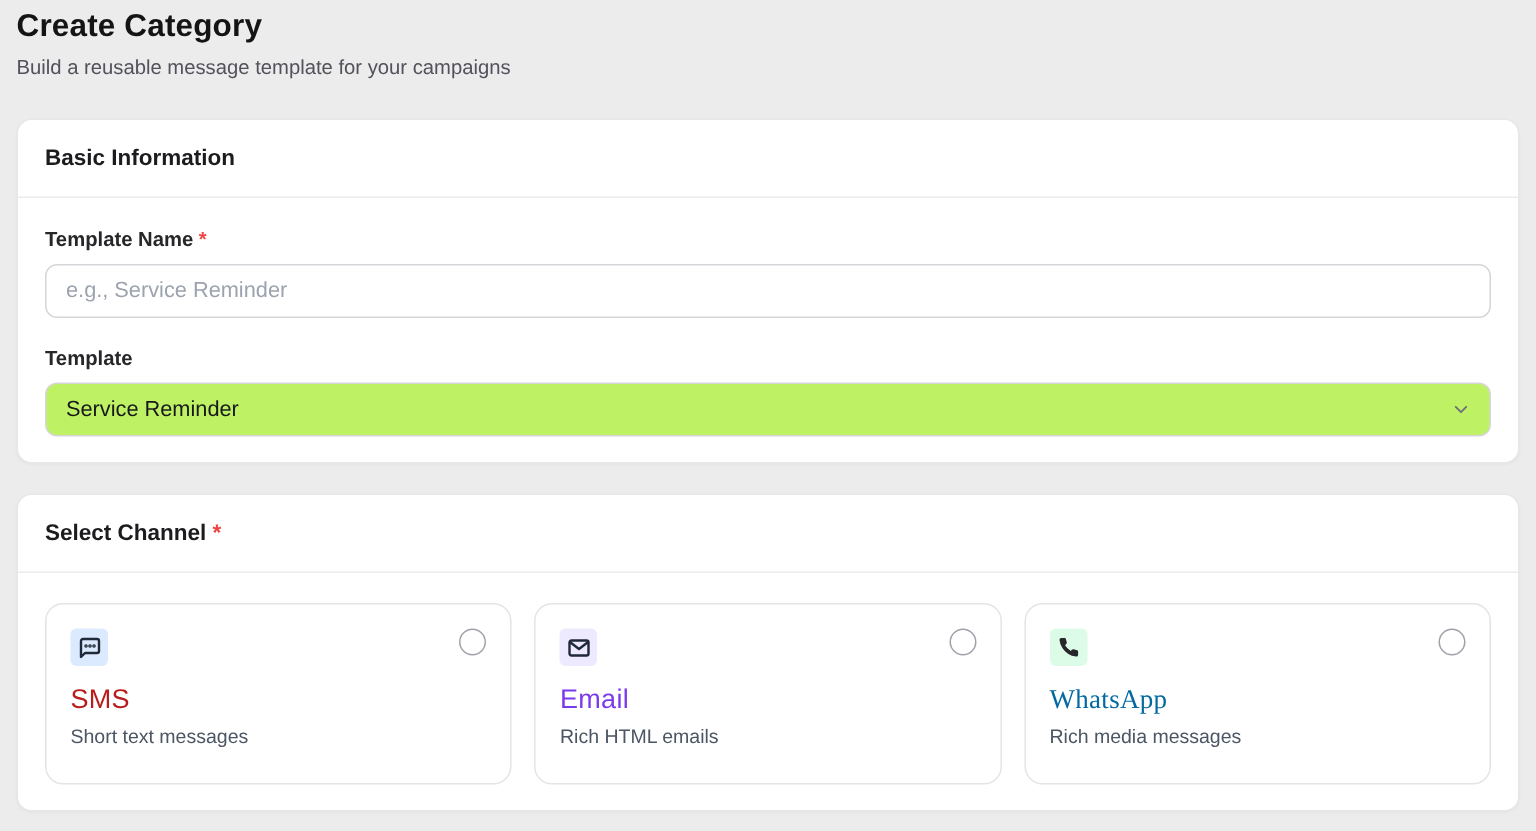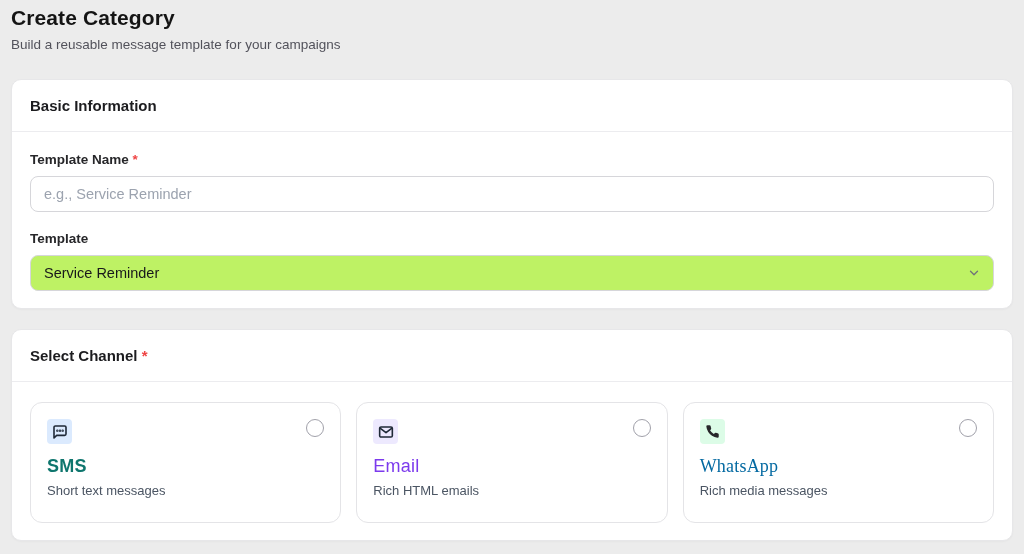--- a/index.html
+++ b/index.html
@@ -181,21 +181,21 @@
           <span class="icon-badge" style="background: rgb(219, 234, 254);">
             <svg width="16" height="16" viewBox="0 0 24 24" fill="none" stroke="#1f2937" stroke-width="2.4" stroke-linecap="round" stroke-linejoin="round">
               <path d="M21 15a2 2 0 0 1-2 2H7l-4 4V5a2 2 0 0 1 2-2h14a2 2 0 0 1 2 2z"></path>
               <circle cx="8" cy="10" r="0.6" fill="#1f2937"></circle>
               <circle cx="12" cy="10" r="0.6" fill="#1f2937"></circle>
               <circle cx="16" cy="10" r="0.6" fill="#1f2937"></circle>
             </svg>
           </span>
           <span class="radio-circle"></span>
         </div>
-        <div class="channel-name" style="color: #0f766e; font-weight: bold;">SMS</div>
+        <div class="channel-name" style="color: #b91c1c;">SMS</div>
         <div class="channel-desc">Short text messages</div>
       </div>
 
       <div class="channel-card">
         <div class="channel-top">
           <span class="icon-badge" style="background: rgb(237, 233, 254);">
             <svg width="16" height="16" viewBox="0 0 24 24" fill="none" stroke="#1f2937" stroke-width="2.4" stroke-linecap="round" stroke-linejoin="round">
               <rect x="2.5" y="4.5" width="19" height="15" rx="2"></rect>
               <polyline points="3.5 6.5 12 13 20.5 6.5"></polyline>
             </svg>

